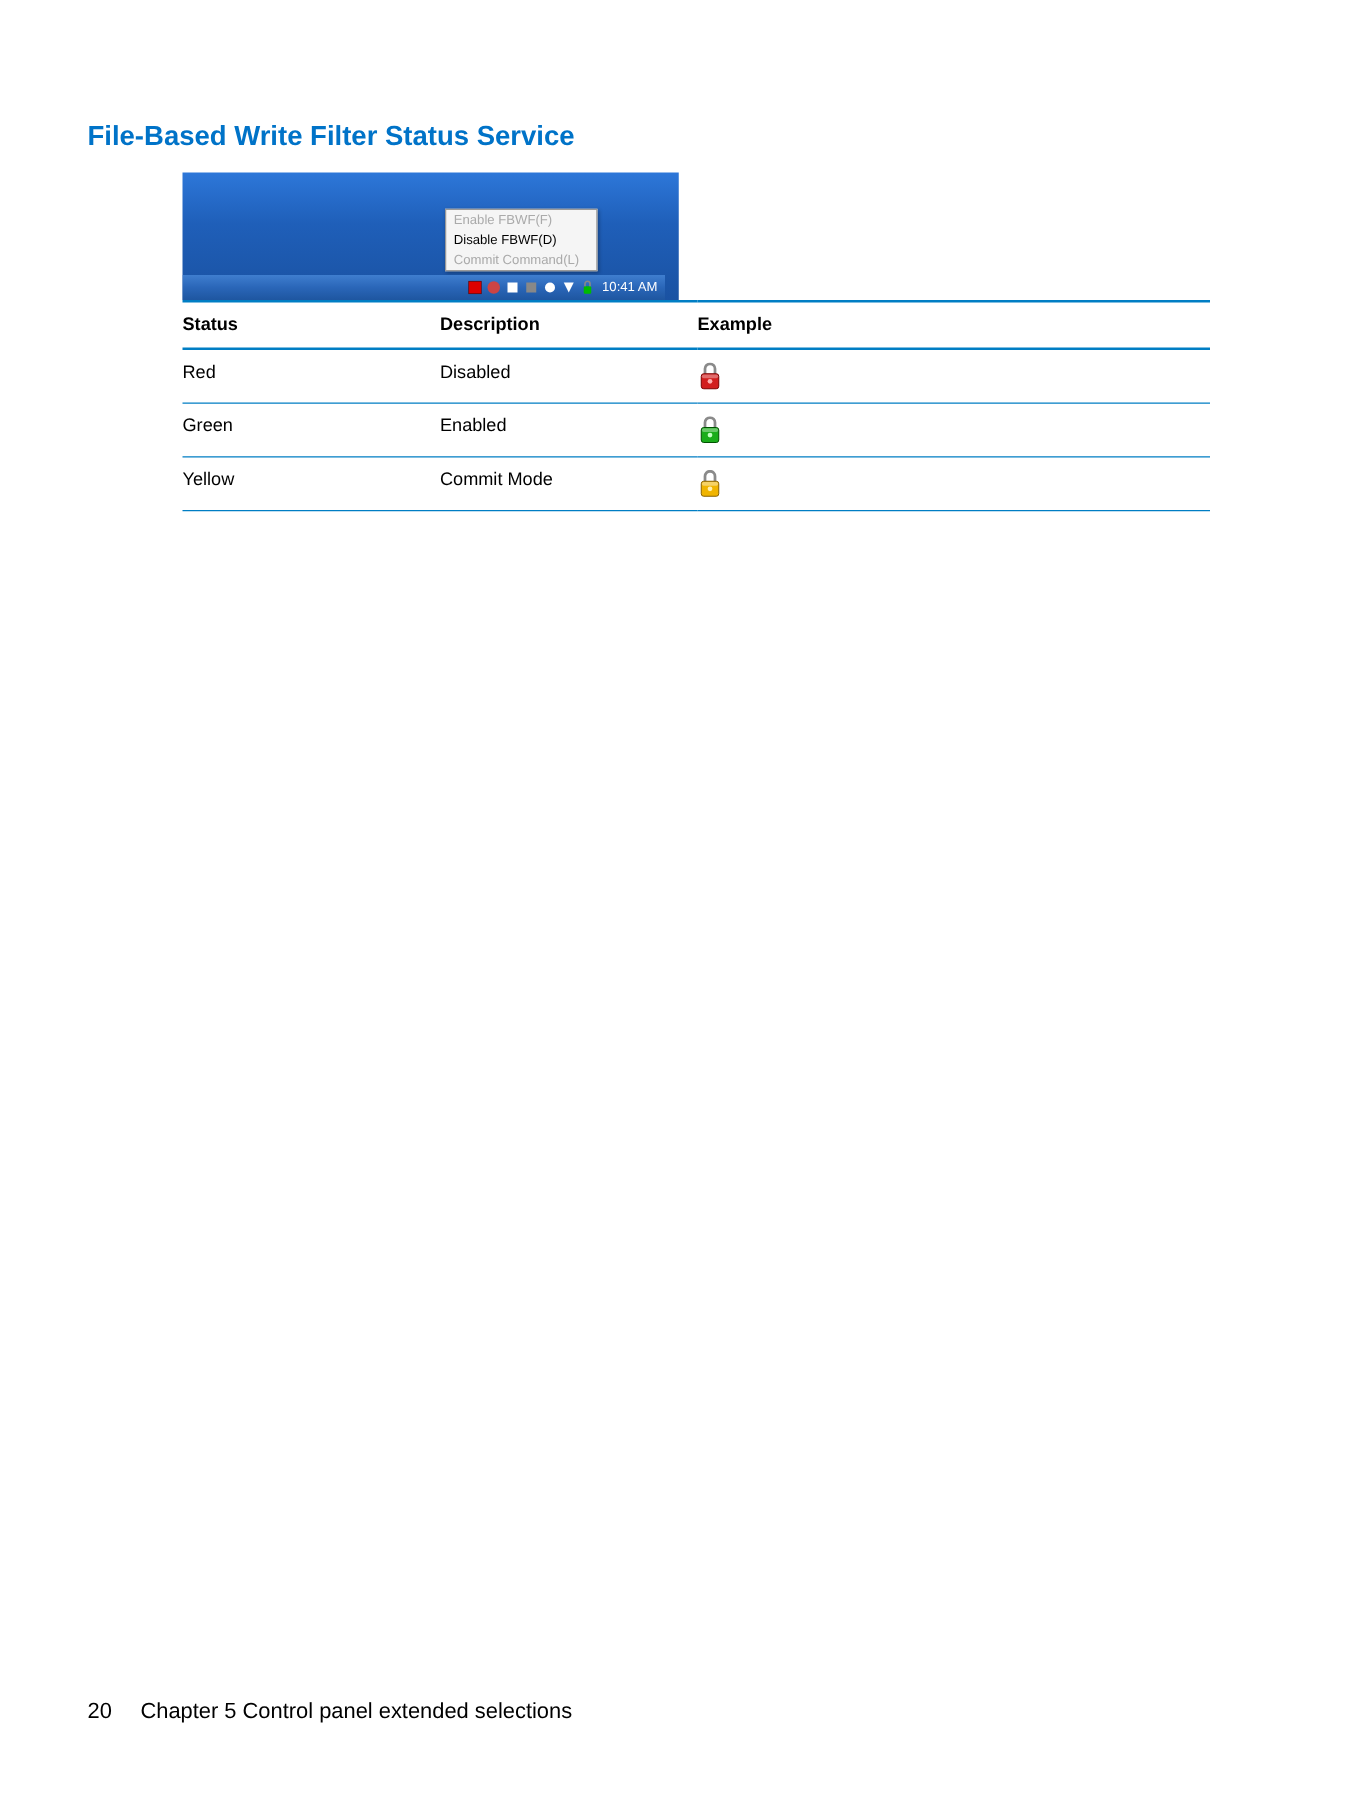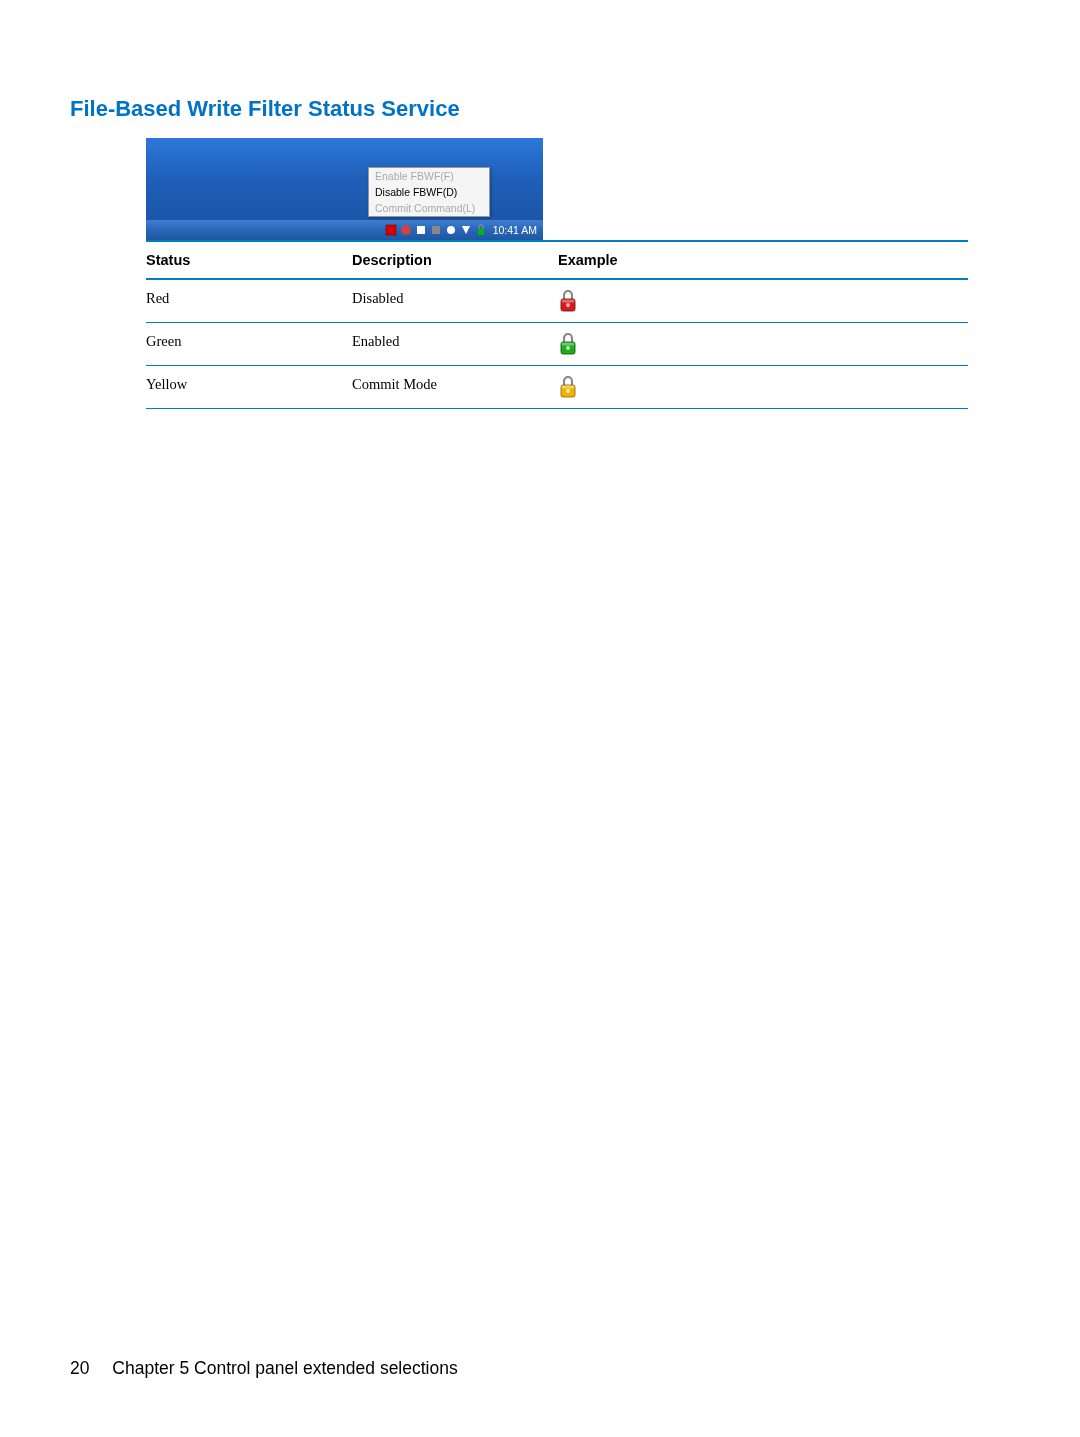--- a/index.html
+++ b/index.html
@@ -34,40 +34,40 @@
   .screenshot-block {
     width: 397px;
     height: 102px;
     background: linear-gradient(to bottom, #2d77d9 0%, #1f5fb9 40%, #1a52a2 100%);
     position: relative;
     margin-bottom: 0;
     overflow: hidden;
   }
   .context-menu {
     position: absolute;
-    left: 222px;
+    left: 210px;
     top: 29px;
     background: #f5f5f5;
     border: 1px solid #999;
     box-shadow: 1px 1px 3px rgba(0,0,0,0.3);
     width: 120px;
     font-size: 10.5px;
   }
   .context-menu-item {
     padding: 2px 6px;
     white-space: nowrap;
   }
   .context-menu-item.disabled {
     color: #aaa;
   }
   .taskbar {
     position: absolute;
     bottom: 0;
     left: 0;
-    right: 0;
+    right: 11px;
     height: 20px;
     background: linear-gradient(to bottom, #3f7ecf 0%, #2a66b8 50%, #1e56a0 100%);
     display: flex;
     justify-content: flex-end;
     align-items: center;
     padding-right: 6px;
     box-sizing: border-box;
   }
   .tray-icons {
     display: flex;
@@ -97,21 +97,20 @@
     padding: 10px 6px 10px 0;
     vertical-align: top;
   }
   .status-table th {
     font-weight: bold;
     border-top: 2px solid #007ec4;
     border-bottom: 2px solid #007ec4;
   }
   .status-table tbody td {
     border-bottom: 1px solid #007ec4;
-    font-family: Liberation Serif, serif;
   }
   .status-table tbody tr.last-row td {
     border-bottom: 2px solid #007ec4;
   }
   .col-status { width: 200px; }
   .col-desc   { width: 200px; }
   .col-ex     { width: auto; }
 
   .lock-icon {
     width: 20px;

